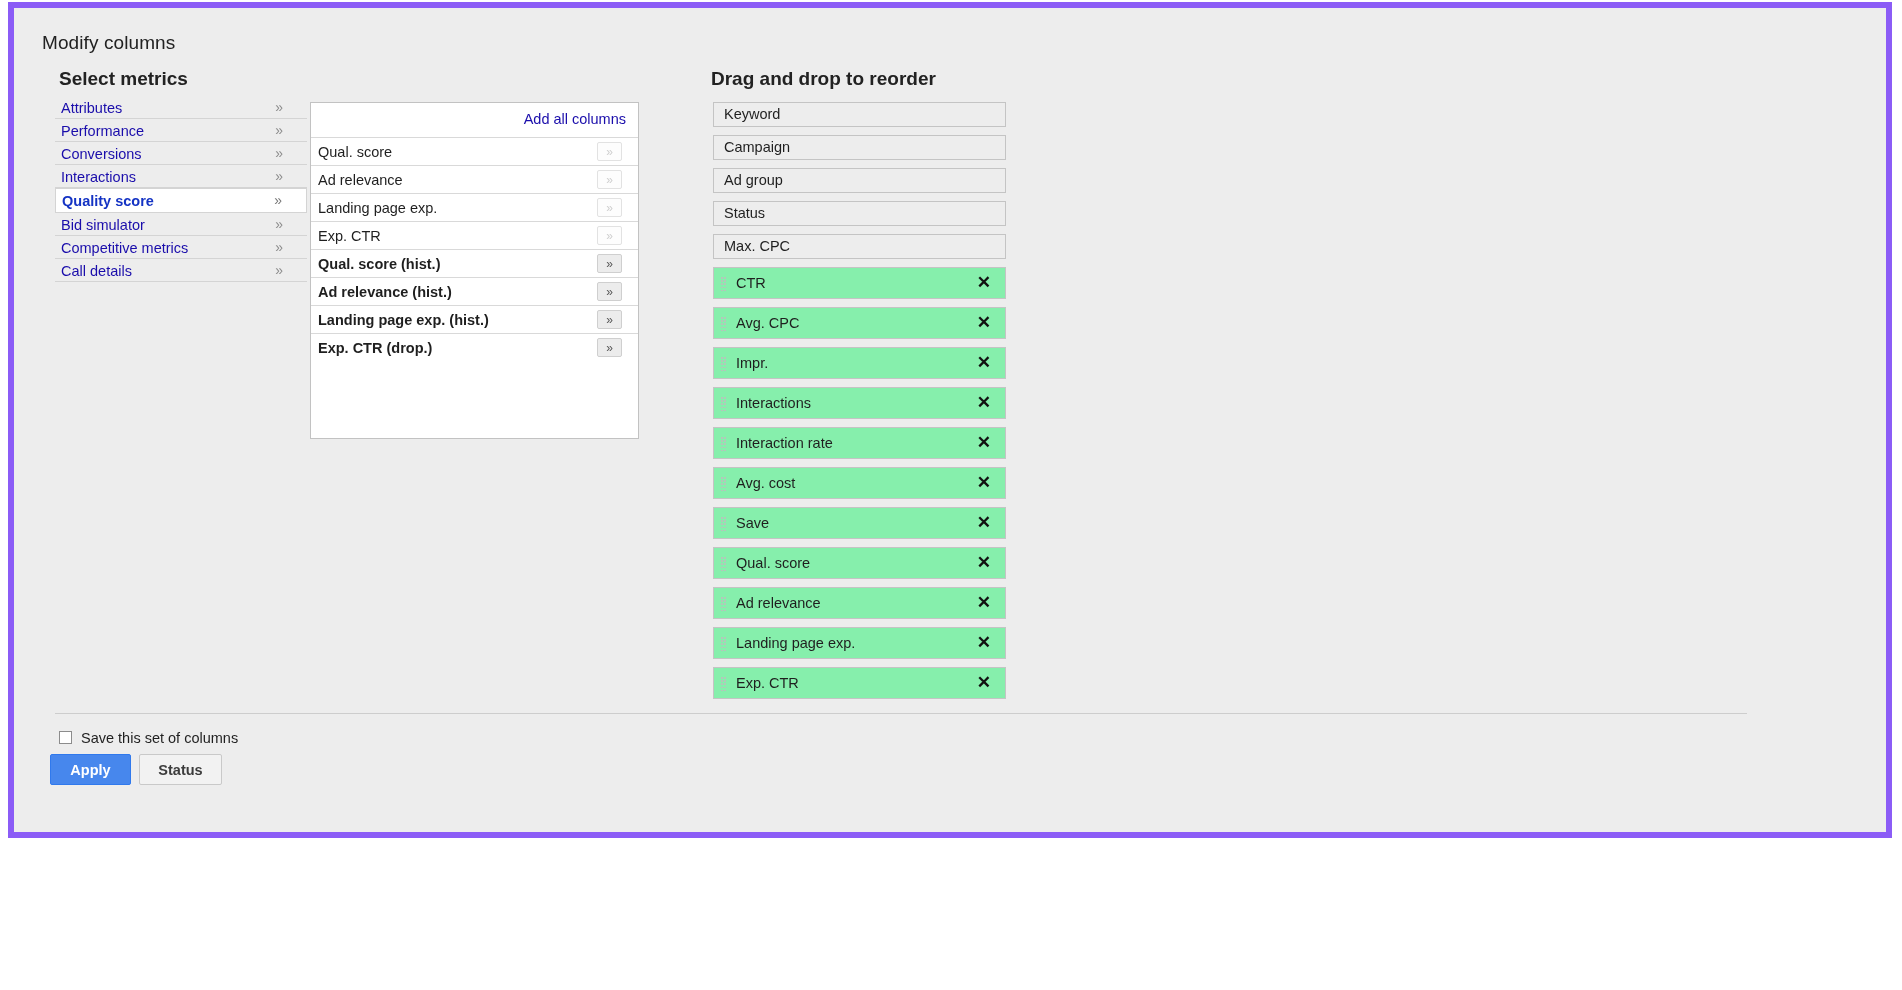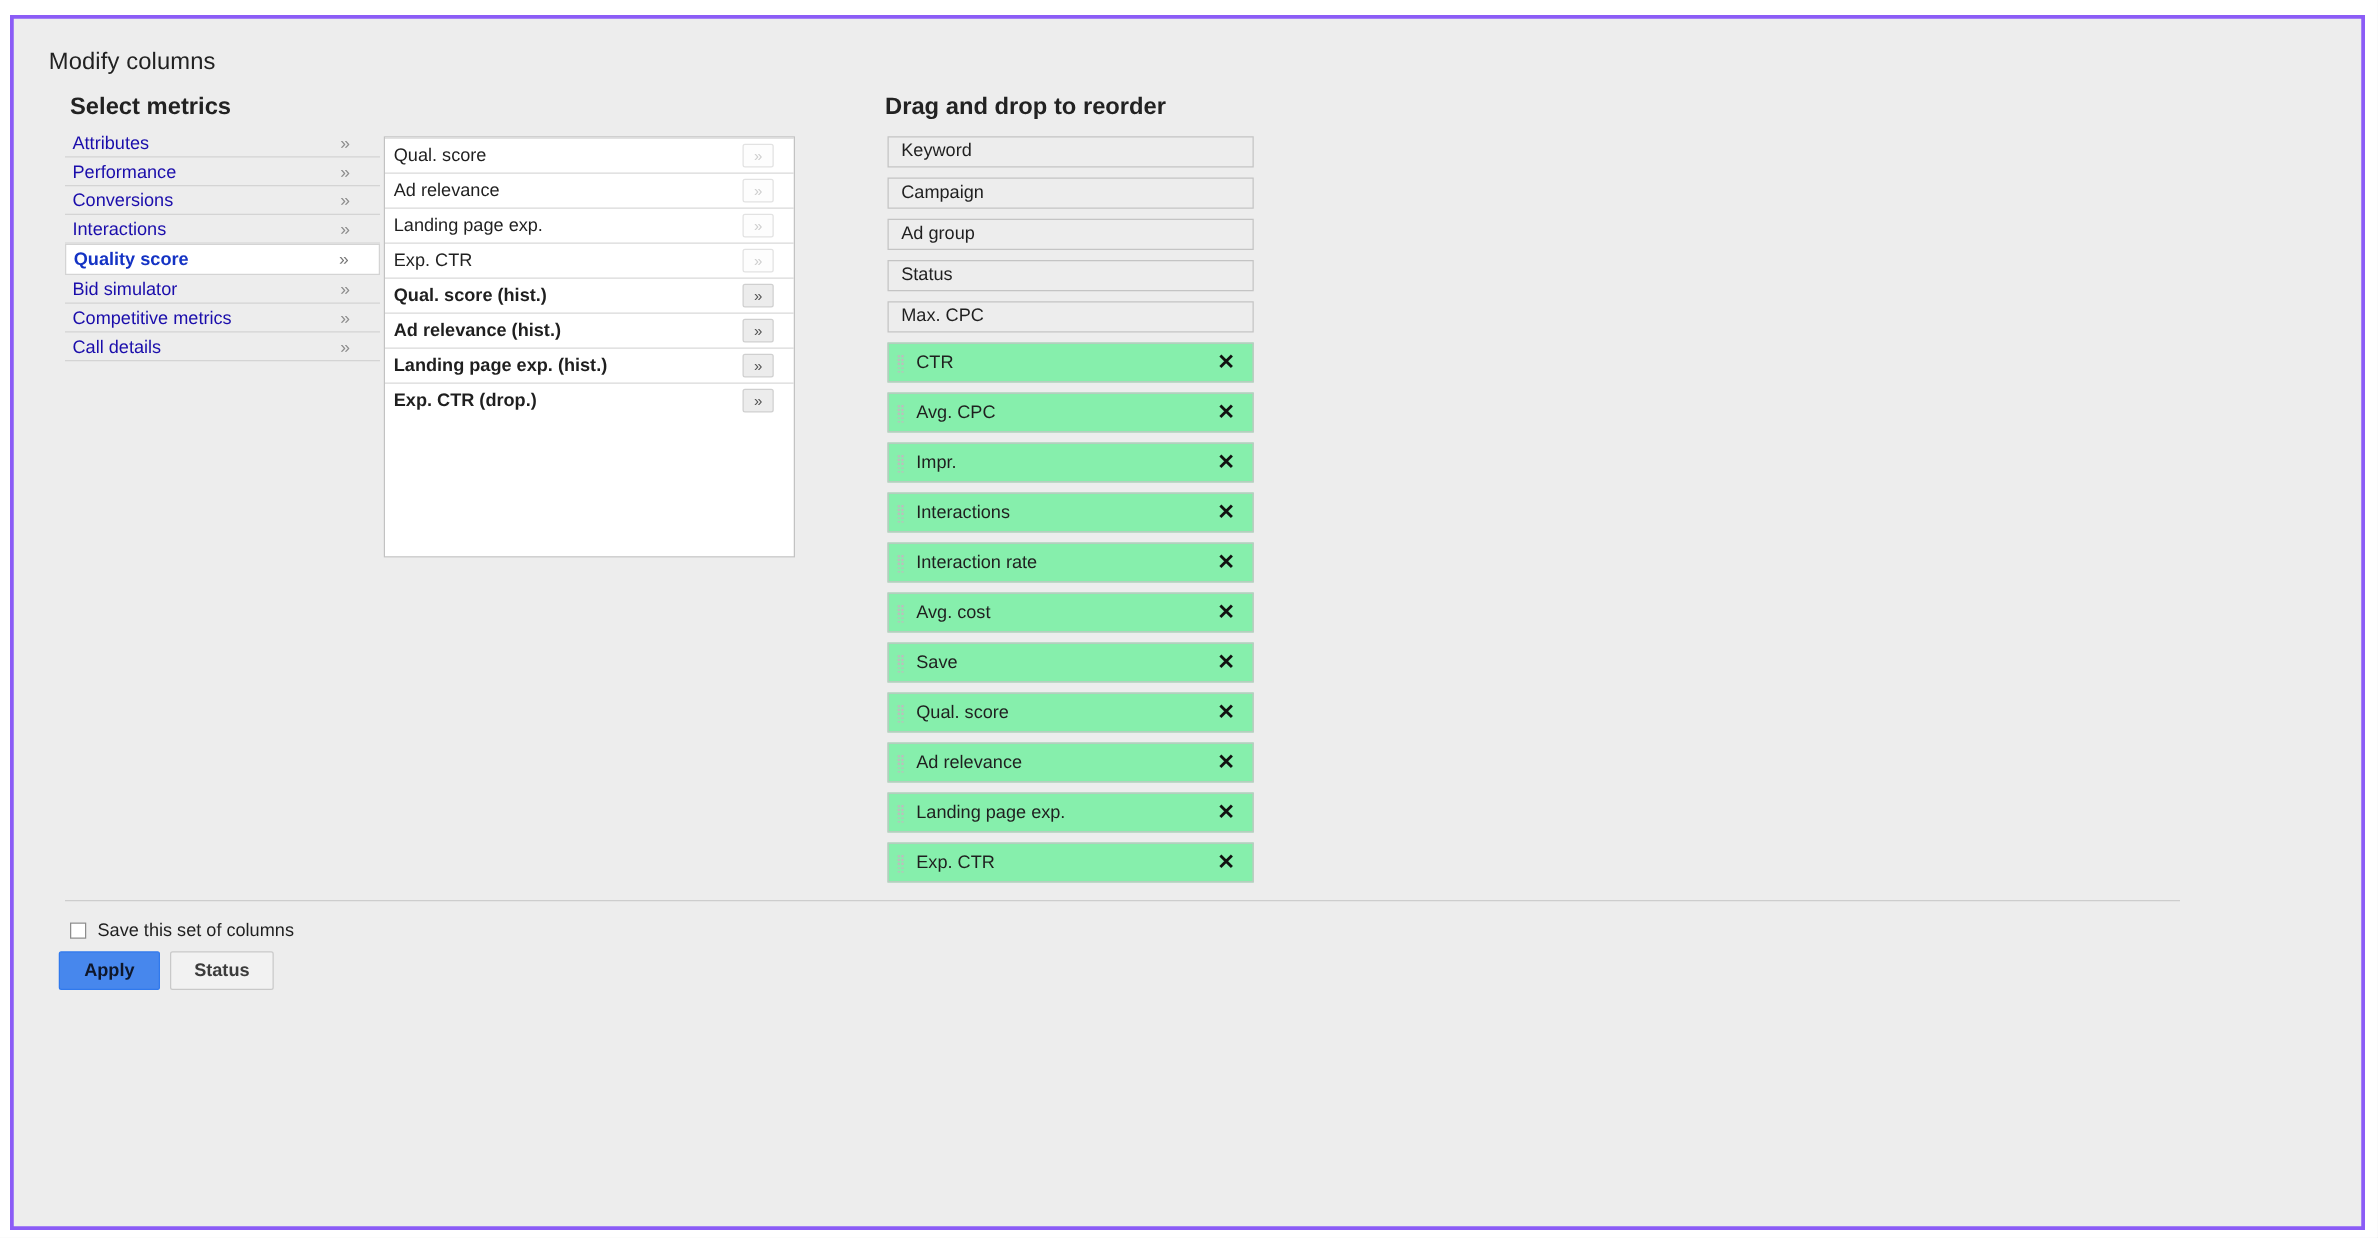--- a/index.html
+++ b/index.html
@@ -9,25 +9,25 @@
   }
   body {
     width: 1902px;
     height: 990px;
     font-family: "Liberation Sans", sans-serif;
     overflow: hidden;
   }
   #dialog {
     position: absolute;
     left: 8px;
-    top: 12px;
+    top: 2px;
     width: 1884px;
-    height: 972px;
+    height: 836px;
     background: #ededed;
-    border: 3px solid #8b5cf6;
+    border: 6px solid #8b5cf6;
     box-sizing: border-box;
   }
 
   
   .dialog-title {
     position: absolute;
     left: 28px;
     top: 24px;
     font-size: 19px;
     color: #222222;
@@ -235,21 +235,21 @@
   }
   #apply-button {
     position: absolute;
     left: 36px;
     top: 746px;
     width: 81px;
     height: 31px;
     background: #4787ed;
     border: 1px solid #3079ed;
     border-radius: 2px;
-    color: #0f172a;
+    color: #ffffff;
     font-size: 14.5px;
     font-weight: bold;
     font-family: "Liberation Sans", sans-serif;
     cursor: pointer;
   }
   #cancel-button {
     position: absolute;
     left: 125px;
     top: 746px;
     width: 83px;
@@ -278,20 +278,23 @@
       <div class="nav-item"><span class="nav-label">Performance</span><span class="nav-chevron">»</span></div>
       <div class="nav-item"><span class="nav-label">Conversions</span><span class="nav-chevron">»</span></div>
       <div class="nav-item"><span class="nav-label">Interactions</span><span class="nav-chevron">»</span></div>
       <div class="nav-item selected"><span class="nav-label">Quality score</span><span class="nav-chevron">»</span></div>
       <div class="nav-item"><span class="nav-label">Bid simulator</span><span class="nav-chevron">»</span></div>
       <div class="nav-item"><span class="nav-label">Competitive metrics</span><span class="nav-chevron">»</span></div>
       <div class="nav-item"><span class="nav-label">Call details</span><span class="nav-chevron">»</span></div>
     </div>
 
   <div id="metric-panel">
+    <div id="add-all-row">
+      <span id="add-all-link">Add all columns</span>
+    </div>
     <div id="metric-rows">
         <div class="metric-row"><span class="metric-label">Qual. score</span><span class="add-btn">»</span></div>
         <div class="metric-row"><span class="metric-label">Ad relevance</span><span class="add-btn">»</span></div>
         <div class="metric-row"><span class="metric-label">Landing page exp.</span><span class="add-btn">»</span></div>
         <div class="metric-row"><span class="metric-label">Exp. CTR</span><span class="add-btn">»</span></div>
         <div class="metric-row hist"><span class="metric-label">Qual. score (hist.)</span><span class="add-btn">»</span></div>
         <div class="metric-row hist"><span class="metric-label">Ad relevance (hist.)</span><span class="add-btn">»</span></div>
         <div class="metric-row hist"><span class="metric-label">Landing page exp. (hist.)</span><span class="add-btn">»</span></div>
         <div class="metric-row hist"><span class="metric-label">Exp. CTR (drop.)</span><span class="add-btn">»</span></div>
       </div>

